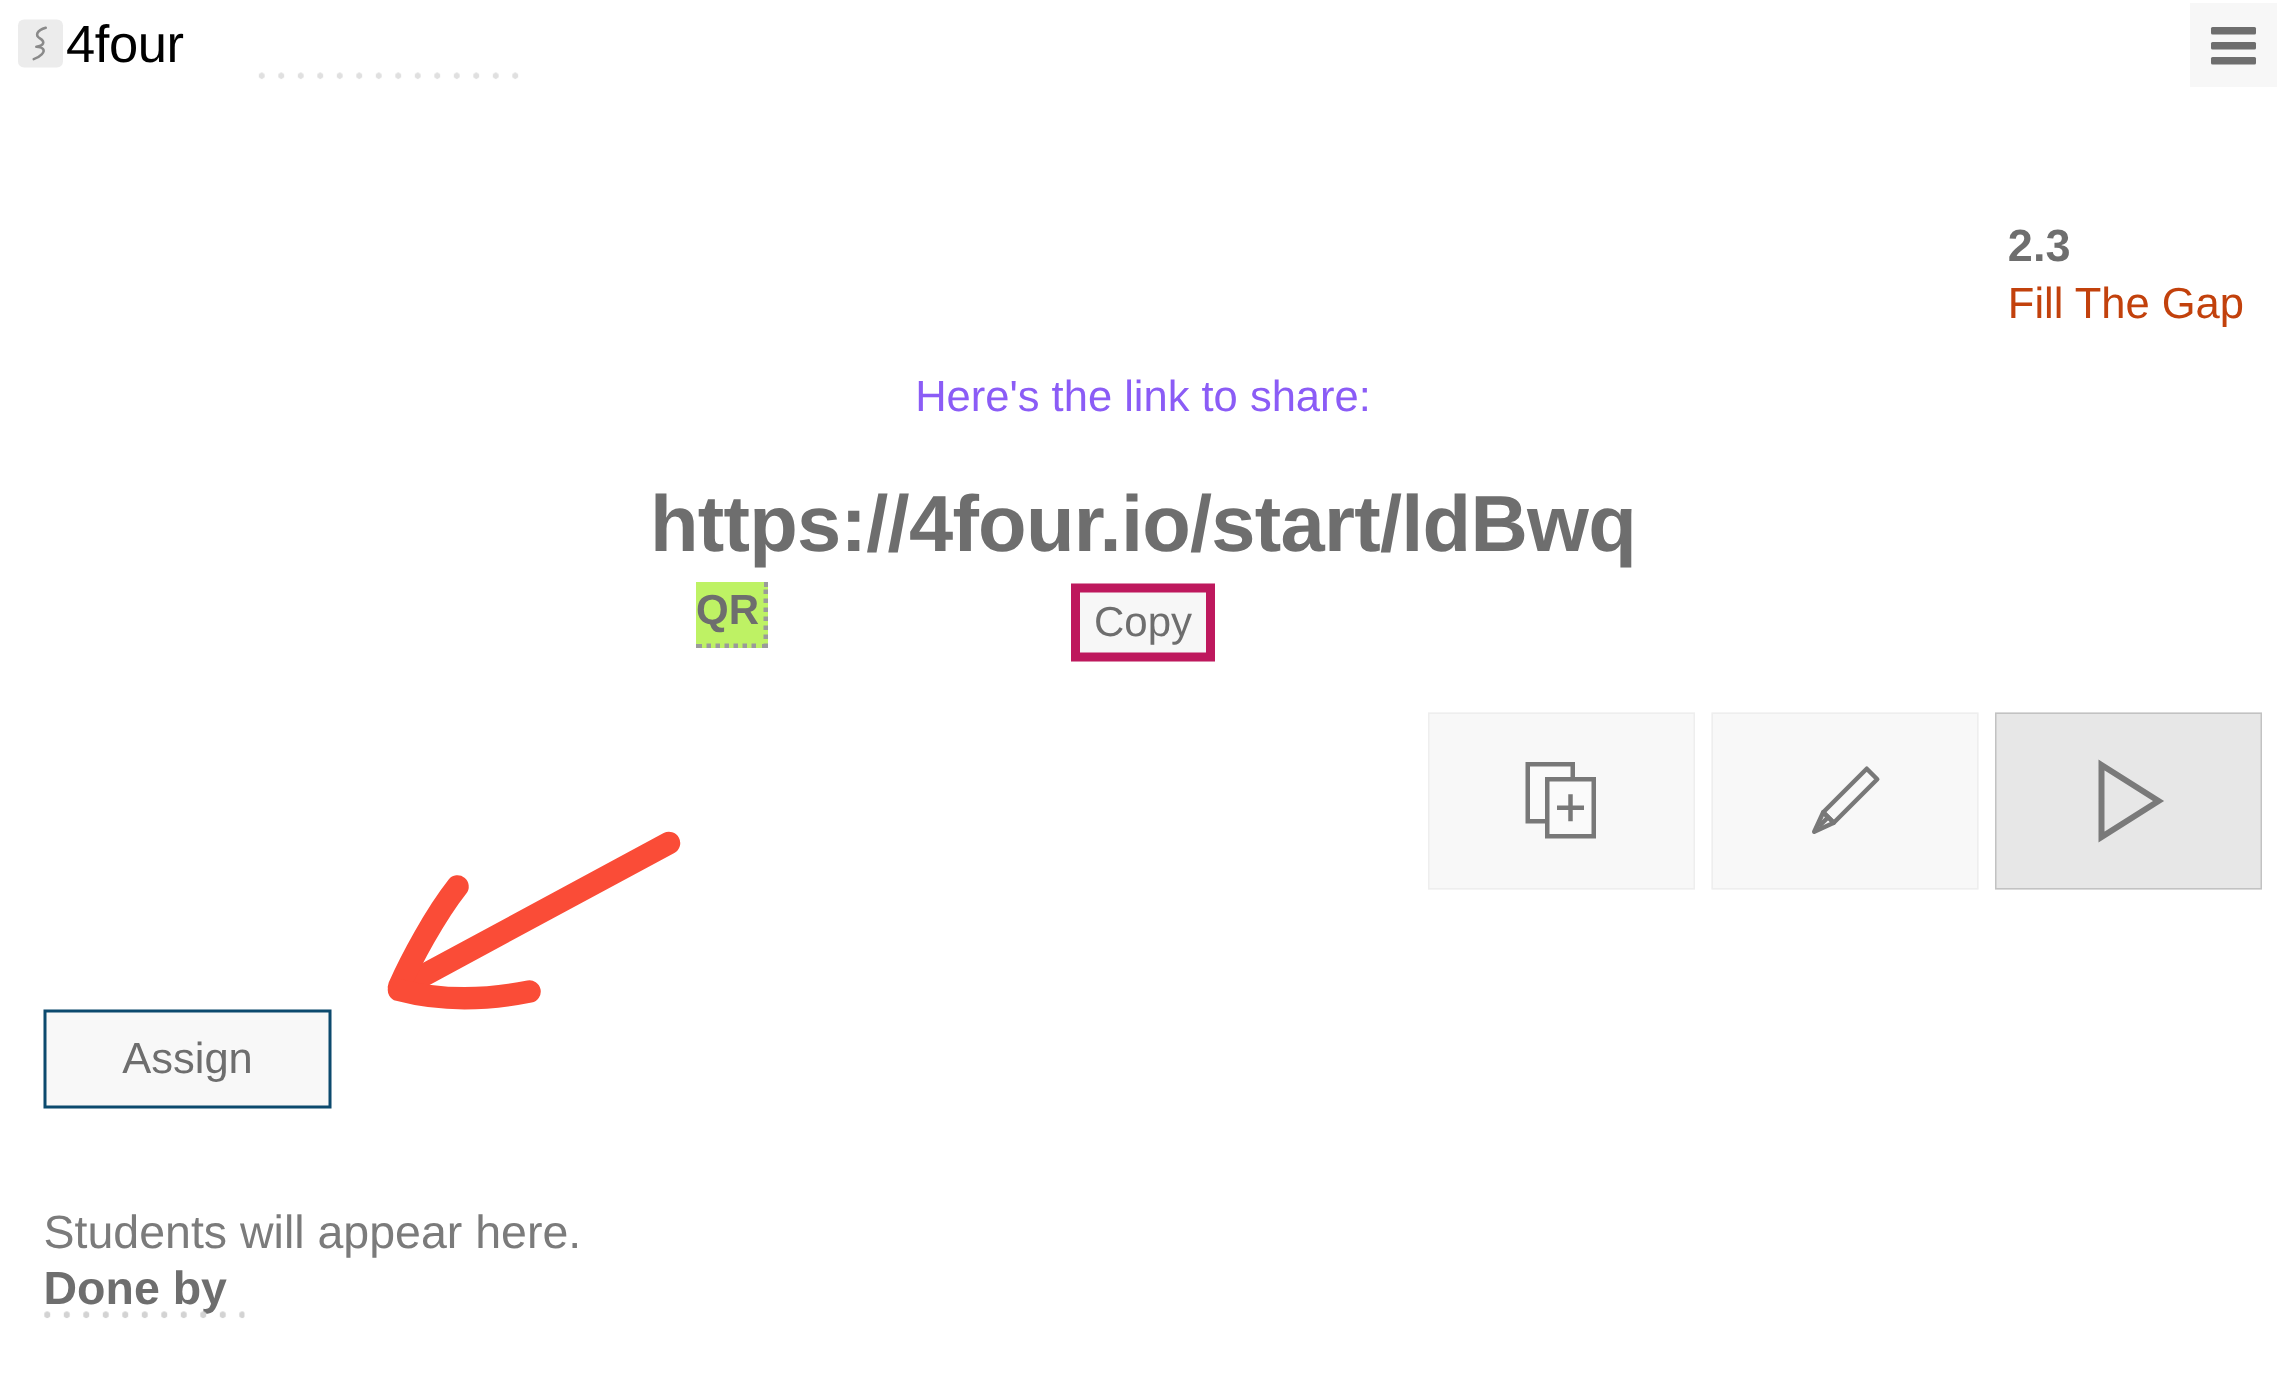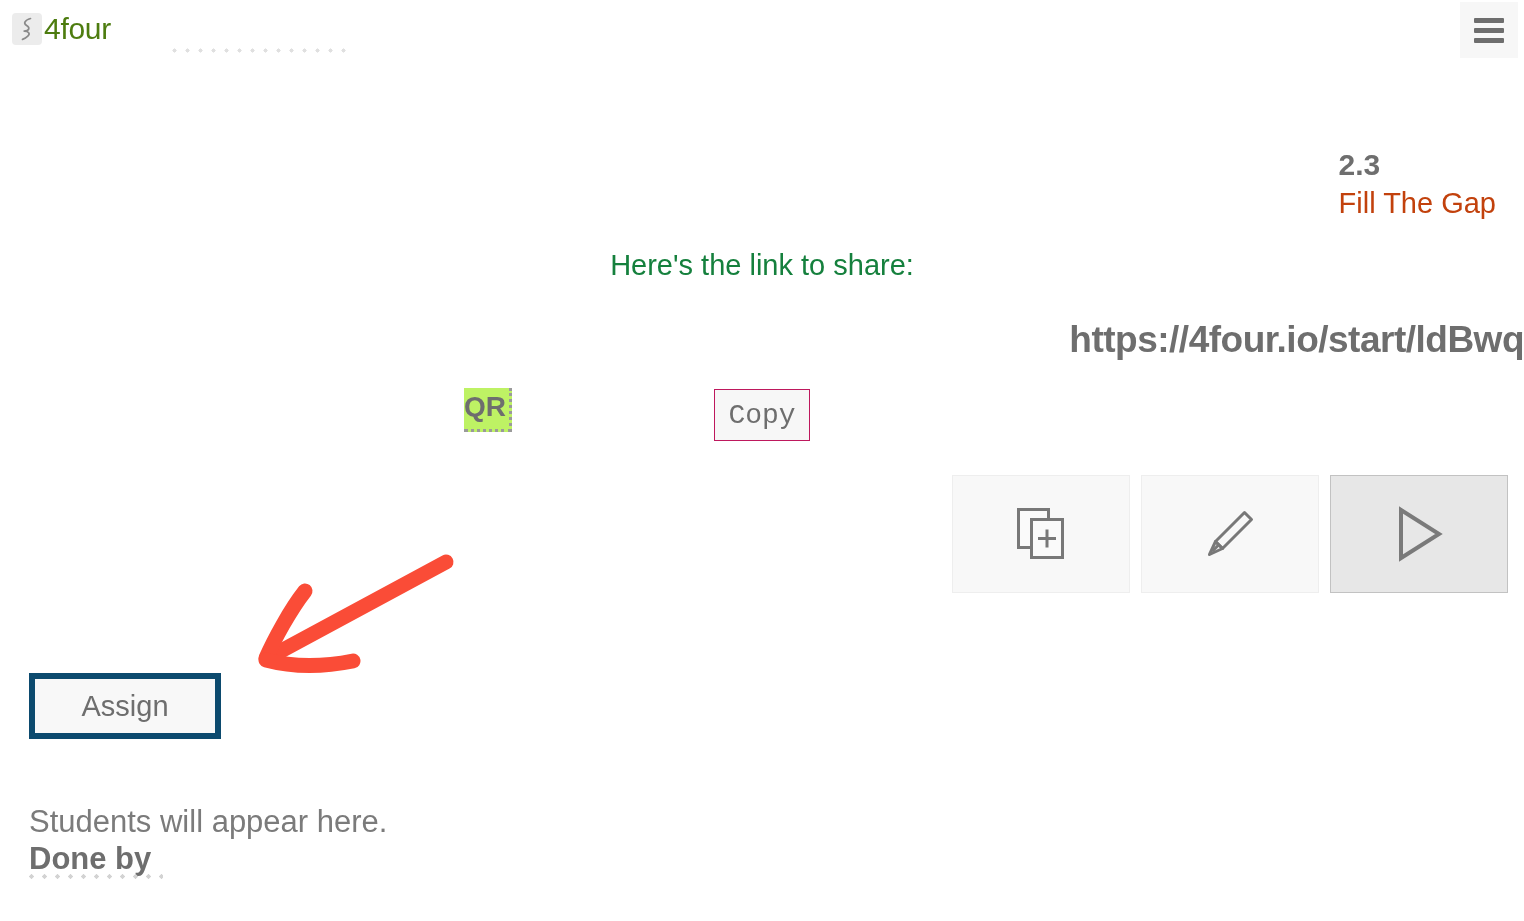--- a/index.html
+++ b/index.html
@@ -34,22 +34,22 @@
     width: 30px; height: 32px;
     background: #ececec;
     border-radius: 4px;
     display: flex;
     align-items: center;
     justify-content: center;
     margin-right: 2px;
   }
   #brand-logo svg { display: block; }
   #brand-name {
-    font-size: 30px;
-    color: #4d7c0f;
+    font-size: 35px;
+    color: #000000;
     letter-spacing: -0.3px;
     line-height: 1;
   }
   #breadcrumb {
     position: absolute;
     left: 168px; top: 8px;
     font-size: 31px;
     line-height: 1.25;
     white-space: nowrap;
   }
@@ -111,30 +111,29 @@
 
   
   #share-block {
     position: absolute;
     left: 0; top: 248px;
     width: 1524px;
     text-align: center;
   }
   #share-caption {
     font-size: 29px;
-    color: #15803d;
+    color: #8b5cf6;
     line-height: 1.2;
   }
   #share-url {
     margin-top: 36px;
-    font-size: 37px;
+    font-size: 53px;
     font-weight: bold;
     color: #6e6e6e;
     letter-spacing: -0.5px;
-    text-align: right;
   }
 
   
   #link-actions {
     position: absolute;
     left: 0; top: 388px;
     width: 1524px;
   }
   #qr-button {
     position: absolute;
@@ -153,24 +152,24 @@
     text-align: left;
     line-height: 36px;
     font-weight: bold;
   }
   #copy-button {
     position: absolute;
     left: 714px; top: 1px;
     width: 96px;
     height: 52px;
     background: #f7f7f7;
-    border: 1px solid #be185d;
+    border: 6px solid #be185d;
     font-size: 28px;
     color: #6e6e6e;
-    font-family: Liberation Mono, monospace;
+    font-family: Liberation Sans, sans-serif;
     cursor: pointer;
   }
 
   
   #tool-buttons {
     position: absolute;
     right: 16px; top: 475px;
     display: flex;
     gap: 11px;
   }
@@ -199,21 +198,21 @@
     pointer-events: none;
   }
 
   
   #assign-button {
     position: absolute;
     left: 29px; top: 673px;
     width: 192px;
     height: 66px;
     background: #f8f8f8;
-    border: 6px solid #0c4a6e;
+    border: 2px solid #0c4a6e;
     font-size: 29px;
     color: #6e6e6e;
     font-family: "Liberation Sans", sans-serif;
     cursor: pointer;
   }
 
   
   #done-by-section {
     position: absolute;
     left: 29px; top: 788px;

